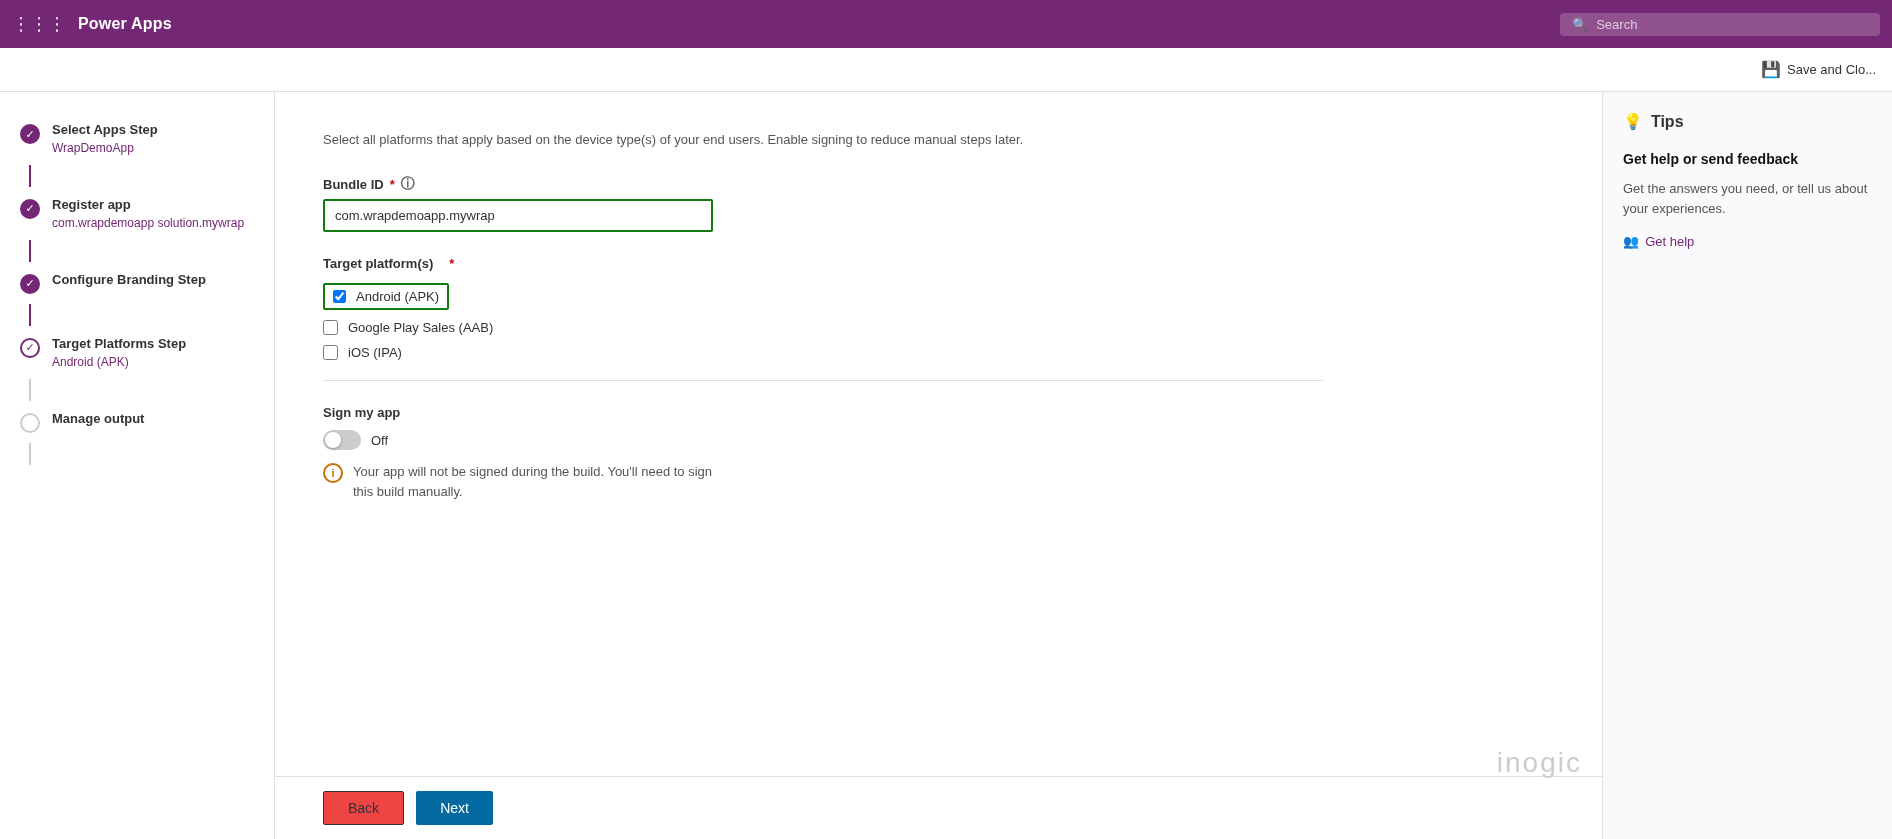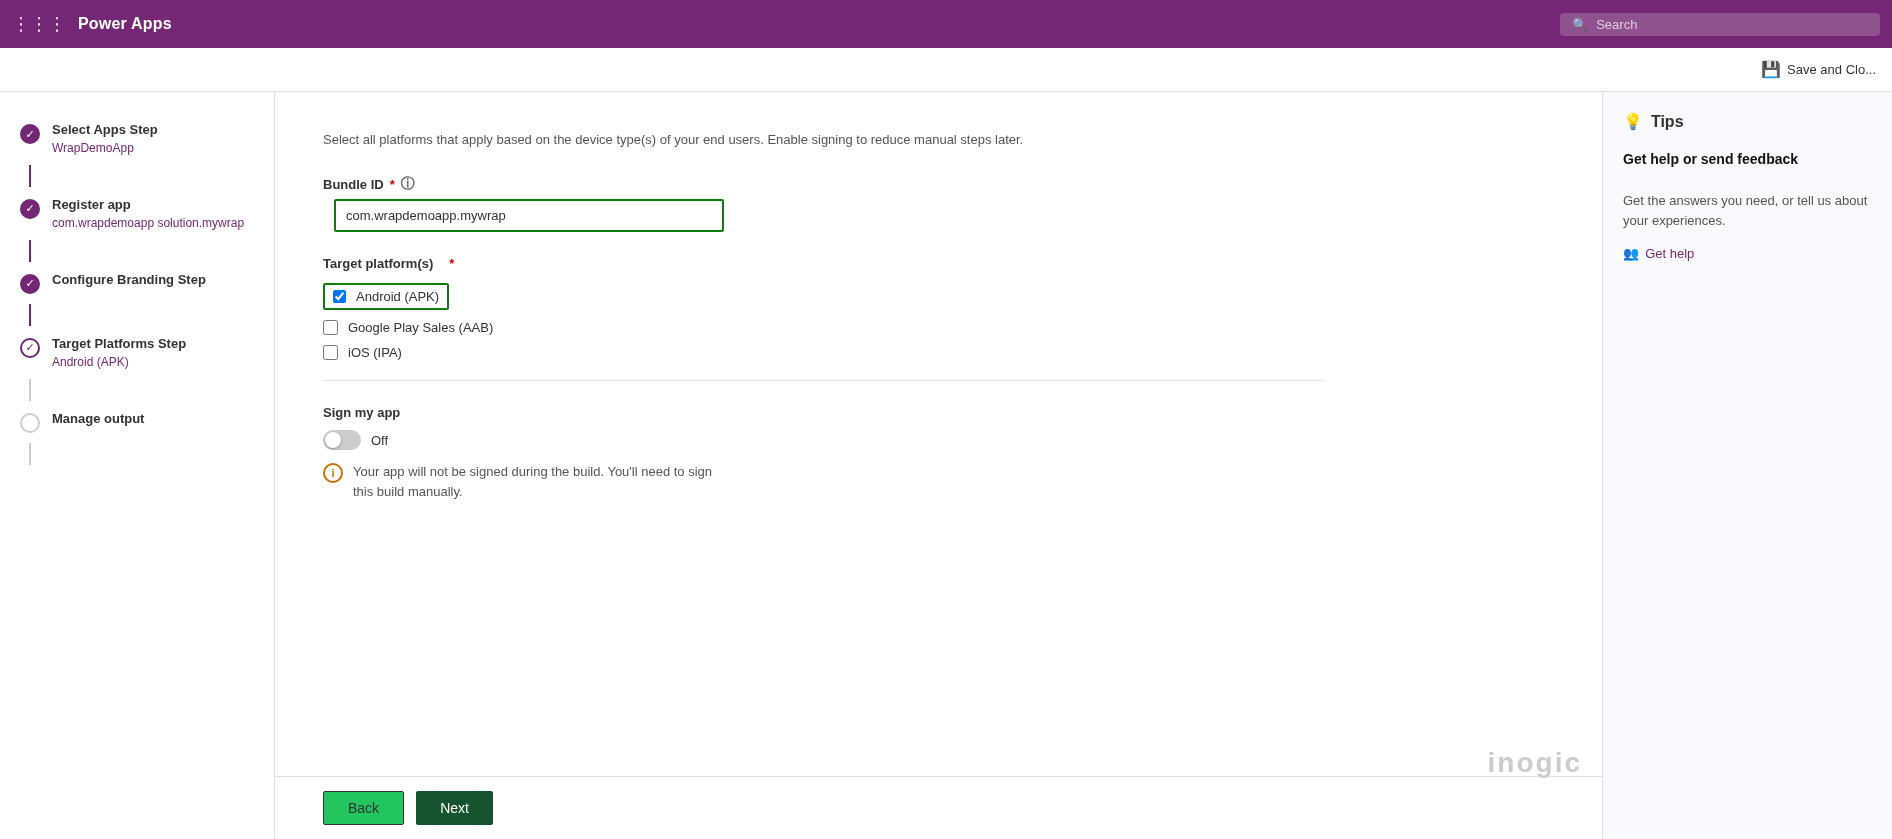--- a/index.html
+++ b/index.html
@@ -143,21 +143,20 @@
     .bundle-input {
       width: 390px;
       border: 2px solid #107c10;
       border-radius: 2px;
       padding: 7px 10px;
       font-size: 13px;
       color: #333;
       outline: none;
       display: block;
       margin-bottom: 24px;
-      margin-left: 11px;
     }
 
     .section-label {
       font-size: 13px; font-weight: 600; margin-bottom: 12px;
       display: flex; align-items: center; gap: 16px;
     }
     .section-label .req { color: #c00; }
 
     .checkbox-item {
       display: flex; align-items: center; gap: 10px;
@@ -205,59 +204,59 @@
     .bottom-footer {
       position: absolute;
       bottom: 0; left: 0; right: 0;
       background: #fff;
       border-top: 1px solid #e0e0e0;
       padding: 14px 48px;
       display: flex;
       gap: 12px;
     }
     .btn-back {
-      padding: 8px 24px; border: 1px solid #333; background: #22c55e;
+      padding: 8px 24px; border: 1px solid #333; background: #ef4444;
       font-size: 14px; cursor: pointer; color: #333; font-weight: 500;
       border-radius: 2px;
       text-align: right;
     }
     .btn-next {
-      padding: 8px 24px; border: none; background: #14532d;
+      padding: 8px 24px; border: none; background: #0369a1;
       font-size: 14px; cursor: pointer; color: #fff; font-weight: 500;
       border-radius: 2px;
     }
 
     
     .tips-panel {
       width: 290px;
       border-left: 1px solid #e0e0e0;
       background: #faf9fb;
       padding: 20px 20px;
       flex-shrink: 0;
       overflow-y: auto;
     }
     .tips-title {
       font-size: 16px; font-weight: 600; color: #333; margin-bottom: 20px;
       display: flex; align-items: center; gap: 8px;
     }
     .tips-icon { color: #742774; font-size: 16px; }
-    .tips-section-title { font-size: 14px; font-weight: 700; color: #111; margin-bottom: 24px; }
+    .tips-section-title { font-size: 14px; font-weight: 700; color: #111; margin-bottom: 12px; }
     .tips-section-text { font-size: 13px; color: #555; line-height: 1.5; margin-bottom: 16px; }
     .get-help-link {
       display: flex; align-items: center; gap: 6px;
       color: #742774; font-size: 13px; cursor: pointer; text-decoration: none;
     }
 
     
     .watermark {
       position: absolute;
       bottom: 60px;
       right: 20px;
       font-size: 28px;
-      font-weight: 700;
+      font-weight: 400;
       color: #ccc;
       letter-spacing: 2px;
       pointer-events: none;
     }
 
     
     .divider {
       border: none;
       border-top: 1px solid #e0e0e0;
       margin: 20px 0;

